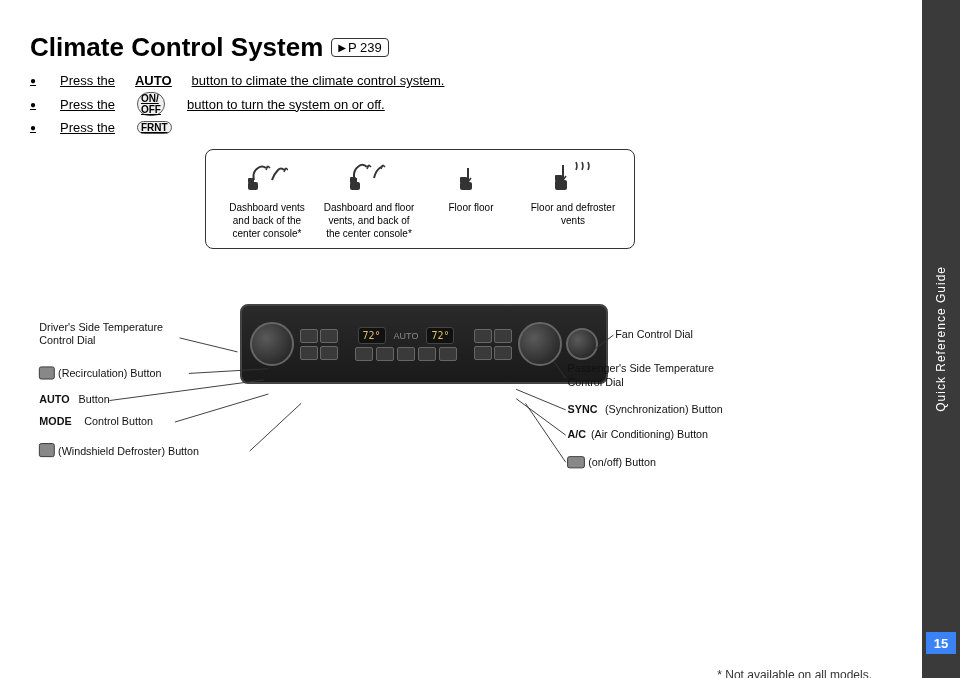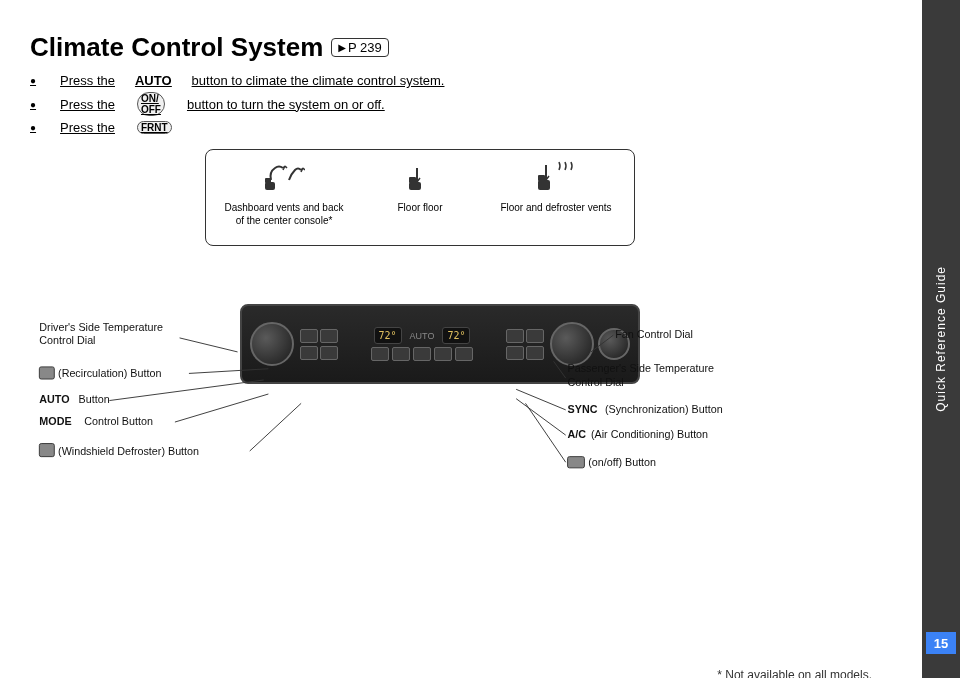--- a/index.html
+++ b/index.html
@@ -110,21 +110,21 @@
     }
 
     
     .airflow-box {
       position: absolute;
       top: 0;
       left: 175px;
       width: 430px;
       border: 1.5px solid #333;
       border-radius: 8px;
-      padding: 10px 15px 18px;
+      padding: 10px 15px 8px;
       background: white;
     }
     .airflow-modes {
       display: flex;
       gap: 10px;
       align-items: flex-start;
     }
     .airflow-mode {
       display: flex;
       flex-direction: column;
@@ -141,21 +141,21 @@
     .airflow-label {
       font-size: 10px;
       line-height: 1.3;
     }
 
     
     .panel-container {
       position: absolute;
       top: 155px;
       left: 210px;
-      width: 400px;
+      width: 368px;
       height: 80px;
     }
     .panel-img {
       width: 100%;
       height: 100%;
       background: linear-gradient(180deg, #2a2a2a 0%, #1a1a1a 100%);
       border-radius: 8px;
       border: 2px solid #444;
       position: relative;
       overflow: hidden;
@@ -268,20 +268,35 @@
               <path d="M 26 20 Q 28 14 32 10 Q 35 7 38 10" stroke="#333" stroke-width="2" fill="none"></path>
               <path d="M 38 10 L 40 8 M 40 8 L 38 12 M 40 8 L 42 10" stroke="#333" stroke-width="1.5" fill="none"></path>
 
               <rect x="2" y="22" width="10" height="8" rx="2" fill="#333"></rect>
               <rect x="2" y="18" width="6" height="5" rx="1" fill="#333"></rect>
             </svg>
           </div>
           <div class="airflow-label">Dashboard vents and back of the center console*</div>
         </div>
 
+        <div class="airflow-mode">
+          <div class="airflow-icon">
+            <svg width="42" height="32" viewBox="0 0 42 32">
+              <path d="M 6 18 Q 5 10 11 6 Q 15 3 19 7" stroke="#333" stroke-width="2" fill="none"></path>
+              <path d="M 19 7 L 21 5 M 21 5 L 19 9 M 21 5 L 23 7" stroke="#333" stroke-width="1.5" fill="none"></path>
+              <path d="M 8 28 L 8 18" stroke="#333" stroke-width="2" fill="none"></path>
+              <path d="M 8 28 L 6 25 M 8 28 L 10 25" stroke="#333" stroke-width="1.5" fill="none"></path>
+              <path d="M 26 18 Q 28 10 33 7" stroke="#333" stroke-width="2" fill="none"></path>
+              <path d="M 33 7 L 35 5 M 35 5 L 33 9 M 35 5 L 37 7" stroke="#333" stroke-width="1.5" fill="none"></path>
+              <rect x="2" y="22" width="10" height="8" rx="2" fill="#333"></rect>
+              <rect x="2" y="17" width="6" height="6" rx="1" fill="#333"></rect>
+            </svg>
+          </div>
+          <div class="airflow-label">Dashboard and floor vents, and back of the center console*</div>
+        </div>
 
         <div class="airflow-mode">
           <div class="airflow-icon">
             <svg width="42" height="32" viewBox="0 0 42 32">
               <path d="M 18 8 L 18 22" stroke="#333" stroke-width="2" fill="none"></path>
               <path d="M 18 22 L 15 18 M 18 22 L 21 18" stroke="#333" stroke-width="1.5" fill="none"></path>
               <rect x="10" y="22" width="12" height="8" rx="2" fill="#333"></rect>
               <rect x="10" y="17" width="7" height="6" rx="1" fill="#333"></rect>
             </svg>
           </div>

